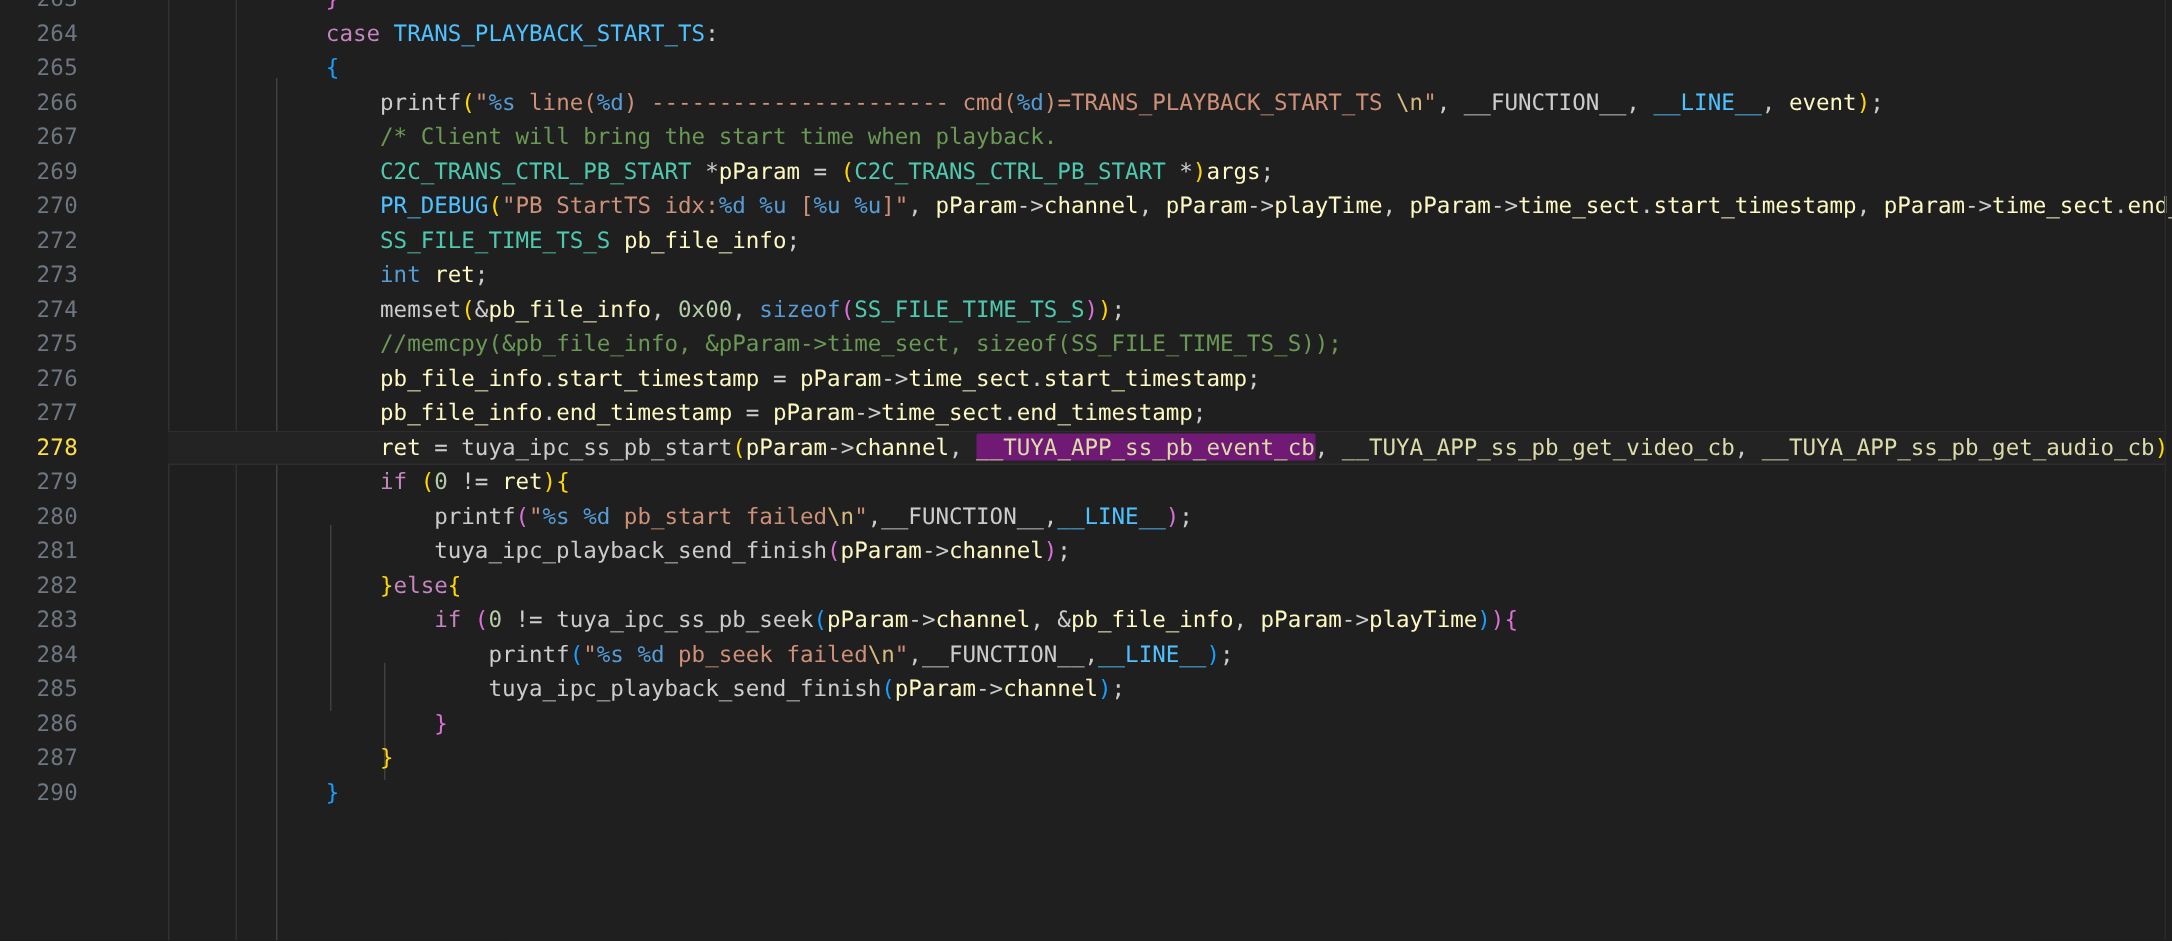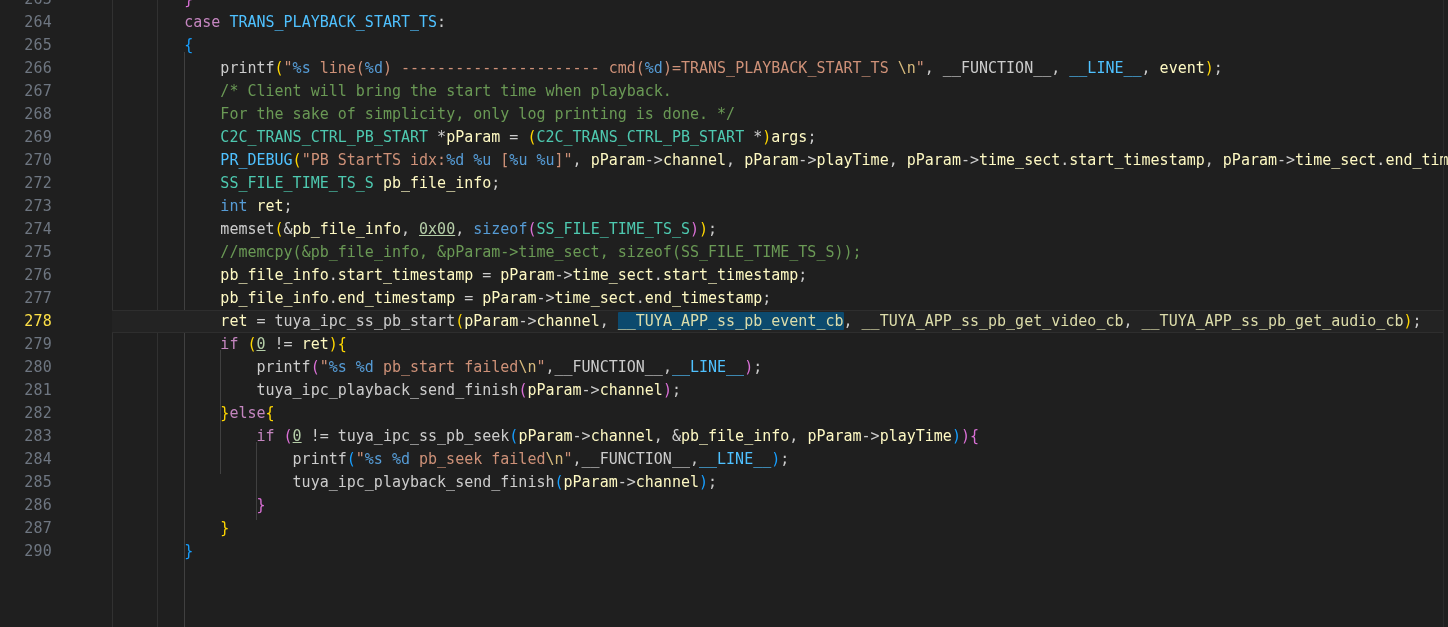--- a/index.html
+++ b/index.html
@@ -77,20 +77,21 @@
     height: 23px;
     width: 1331px;
     color: #cccccc;
     z-index: 2;
   }
   .code-inner {
     position: relative;
     display: block;
     padding-left: 36px;
     height: 23px;
+    margin-left: 33px;
   }
 
   
   .guides { position: absolute; left: 0; top: 0; width: 1448px; height: 627px; z-index: 1; }
   .guide {
     position: absolute;
     width: 1px;
     background: #404040;
   }
   .guide.soft { background: #313131; }
@@ -106,29 +107,29 @@
   
   .t-kw      { color: #c586c0; }   
   .t-kw2     { color: #569cd6; }   
   .t-type    { color: #4ec9b0; }   
   .t-const   { color: #4fc1ff; }   
   .t-var     { color: #fef9c3; }   
   .t-fn      { color: #dcdcaa; }   
   .t-str     { color: #ce9178; }   
   .t-fmt     { color: #569cd6; }   
   .t-esc     { color: #d7ba7d; }   
-  .t-num     { color: #b5cea8; text-decoration: underline; }   
+  .t-num     { color: #b5cea8; }   
   .t-cmt     { color: #6a9955; }   
   .t-plain   { color: #cccccc; }
   .t-b1      { color: #ffd700; }   
   .t-b2      { color: #da70d6; }   
   .t-b3      { color: #179fff; }   
 
   .sel {
-    background: #0c4a6e;
+    background: #701a75;
     border-radius: 1px;
   }
 </style>
 </head>
 <body>
 
 <div id="editor">
   <div class="gutter"></div>
   <div class="fold-col"></div>
   <div class="guides">
@@ -137,21 +138,20 @@
       <div class="guide" style="left: 184px; top: 52px; height: 575px;"></div>
       <div class="guide" style="left: 220px; top: 350px; height: 124px;"></div>
       <div class="guide" style="left: 256px; top: 442px; height: 78px;"></div>
     </div>
   <div class="rows" style="top: -12px;">
       <div class="row"><span class="lnum">263</span><span class="code"><span class="code-inner" style="padding-left: 72.24px;"><span class="t-b2">}</span></span></span></div>
       <div class="row"><span class="lnum">264</span><span class="code"><span class="code-inner" style="padding-left: 72.24px;"><span class="t-kw">case</span><span class="t-plain"> </span><span class="t-const">TRANS_PLAYBACK_START_TS</span><span class="t-plain">:</span></span></span></div>
       <div class="row"><span class="lnum">265</span><span class="code"><span class="code-inner" style="padding-left: 72.24px;"><span class="t-b3">{</span></span></span></div>
       <div class="row"><span class="lnum">266</span><span class="code"><span class="code-inner" style="padding-left: 108.36px;"><span class="t-plain">printf</span><span class="t-b1">(</span><span class="t-str">"</span><span class="t-fmt">%s</span><span class="t-str"> line</span><span class="t-str">(</span><span class="t-fmt">%d</span><span class="t-str">) ---------------------- cmd</span><span class="t-str">(</span><span class="t-fmt">%d</span><span class="t-str">)=TRANS_PLAYBACK_START_TS </span><span class="t-esc">\n</span><span class="t-str">"</span><span class="t-plain">, </span><span class="t-plain">__FUNCTION__</span><span class="t-plain">, </span><span class="t-const">__LINE__</span><span class="t-plain">, </span><span class="t-var">event</span><span class="t-b1">)</span><span class="t-plain">;</span></span></span></div>
       <div class="row"><span class="lnum">267</span><span class="code"><span class="code-inner" style="padding-left: 108.36px;"><span class="t-cmt">/* Client will bring the start time when playback.</span></span></span></div>
-      <div class="row"><span class="lnum">268</span><span class="code"><span class="code-inner" style="padding-left: 108.36px;"><span class="t-cmt">For the sake of simplicity, only log printing is done. */</span></span></span></div>
       <div class="row"><span class="lnum">269</span><span class="code"><span class="code-inner" style="padding-left: 108.36px;"><span class="t-type">C2C_TRANS_CTRL_PB_START</span><span class="t-plain"> *</span><span class="t-var">pParam</span><span class="t-plain"> = </span><span class="t-b1">(</span><span class="t-type">C2C_TRANS_CTRL_PB_START</span><span class="t-plain"> *</span><span class="t-b1">)</span><span class="t-var">args</span><span class="t-plain">;</span></span></span></div>
       <div class="row"><span class="lnum">270</span><span class="code"><span class="code-inner" style="padding-left: 108.36px;"><span class="t-const">PR_DEBUG</span><span class="t-b1">(</span><span class="t-str">"PB StartTS idx:</span><span class="t-fmt">%d</span><span class="t-str"> </span><span class="t-fmt">%u</span><span class="t-str"> [</span><span class="t-fmt">%u</span><span class="t-str"> </span><span class="t-fmt">%u</span><span class="t-str">]"</span><span class="t-plain">, </span><span class="t-var">pParam</span><span class="t-plain">-&gt;</span><span class="t-var">channel</span><span class="t-plain">, </span><span class="t-var">pParam</span><span class="t-plain">-&gt;</span><span class="t-var">playTime</span><span class="t-plain">, </span><span class="t-var">pParam</span><span class="t-plain">-&gt;</span><span class="t-var">time_sect</span><span class="t-plain">.</span><span class="t-var">start_timestamp</span><span class="t-plain">, </span><span class="t-var">pParam</span><span class="t-plain">-&gt;</span><span class="t-var">time_sect</span><span class="t-plain">.</span><span class="t-var">end_tim</span></span></span></div>
       <div class="row"><span class="lnum">272</span><span class="code"><span class="code-inner" style="padding-left: 108.36px;"><span class="t-type">SS_FILE_TIME_TS_S</span><span class="t-plain"> </span><span class="t-var">pb_file_info</span><span class="t-plain">;</span></span></span></div>
       <div class="row"><span class="lnum">273</span><span class="code"><span class="code-inner" style="padding-left: 108.36px;"><span class="t-kw2">int</span><span class="t-plain"> </span><span class="t-var">ret</span><span class="t-plain">;</span></span></span></div>
       <div class="row"><span class="lnum">274</span><span class="code"><span class="code-inner" style="padding-left: 108.36px;"><span class="t-plain">memset</span><span class="t-b1">(</span><span class="t-plain">&amp;</span><span class="t-var">pb_file_info</span><span class="t-plain">, </span><span class="t-num">0x00</span><span class="t-plain">, </span><span class="t-kw2">sizeof</span><span class="t-b2">(</span><span class="t-type">SS_FILE_TIME_TS_S</span><span class="t-b2">)</span><span class="t-b1">)</span><span class="t-plain">;</span></span></span></div>
       <div class="row"><span class="lnum">275</span><span class="code"><span class="code-inner" style="padding-left: 108.36px;"><span class="t-cmt">//memcpy(&amp;pb_file_info, &amp;pParam-&gt;time_sect, sizeof(SS_FILE_TIME_TS_S));</span></span></span></div>
       <div class="row"><span class="lnum">276</span><span class="code"><span class="code-inner" style="padding-left: 108.36px;"><span class="t-var">pb_file_info</span><span class="t-plain">.</span><span class="t-var">start_timestamp</span><span class="t-plain"> = </span><span class="t-var">pParam</span><span class="t-plain">-&gt;</span><span class="t-var">time_sect</span><span class="t-plain">.</span><span class="t-var">start_timestamp</span><span class="t-plain">;</span></span></span></div>
       <div class="row"><span class="lnum">277</span><span class="code"><span class="code-inner" style="padding-left: 108.36px;"><span class="t-var">pb_file_info</span><span class="t-plain">.</span><span class="t-var">end_timestamp</span><span class="t-plain"> = </span><span class="t-var">pParam</span><span class="t-plain">-&gt;</span><span class="t-var">time_sect</span><span class="t-plain">.</span><span class="t-var">end_timestamp</span><span class="t-plain">;</span></span></span></div>
       <div class="row active"><span class="lnum">278</span><span class="code"><span class="code-inner" style="padding-left: 108.36px;"><span class="t-var">ret</span><span class="t-plain"> = </span><span class="t-plain">tuya_ipc_ss_pb_start</span><span class="t-b1">(</span><span class="t-var">pParam</span><span class="t-plain">-&gt;</span><span class="t-var">channel</span><span class="t-plain">, </span><span class="t-fn sel">__TUYA_APP_ss_pb_event_cb</span><span class="t-plain">, </span><span class="t-fn">__TUYA_APP_ss_pb_get_video_cb</span><span class="t-plain">, </span><span class="t-fn">__TUYA_APP_ss_pb_get_audio_cb</span><span class="t-b1">)</span><span class="t-plain">;</span></span></span></div>
       <div class="row"><span class="lnum">279</span><span class="code"><span class="code-inner" style="padding-left: 108.36px;"><span class="t-kw">if</span><span class="t-plain"> </span><span class="t-b1">(</span><span class="t-num">0</span><span class="t-plain"> != </span><span class="t-var">ret</span><span class="t-b1">)</span><span class="t-b1">{</span></span></span></div>

